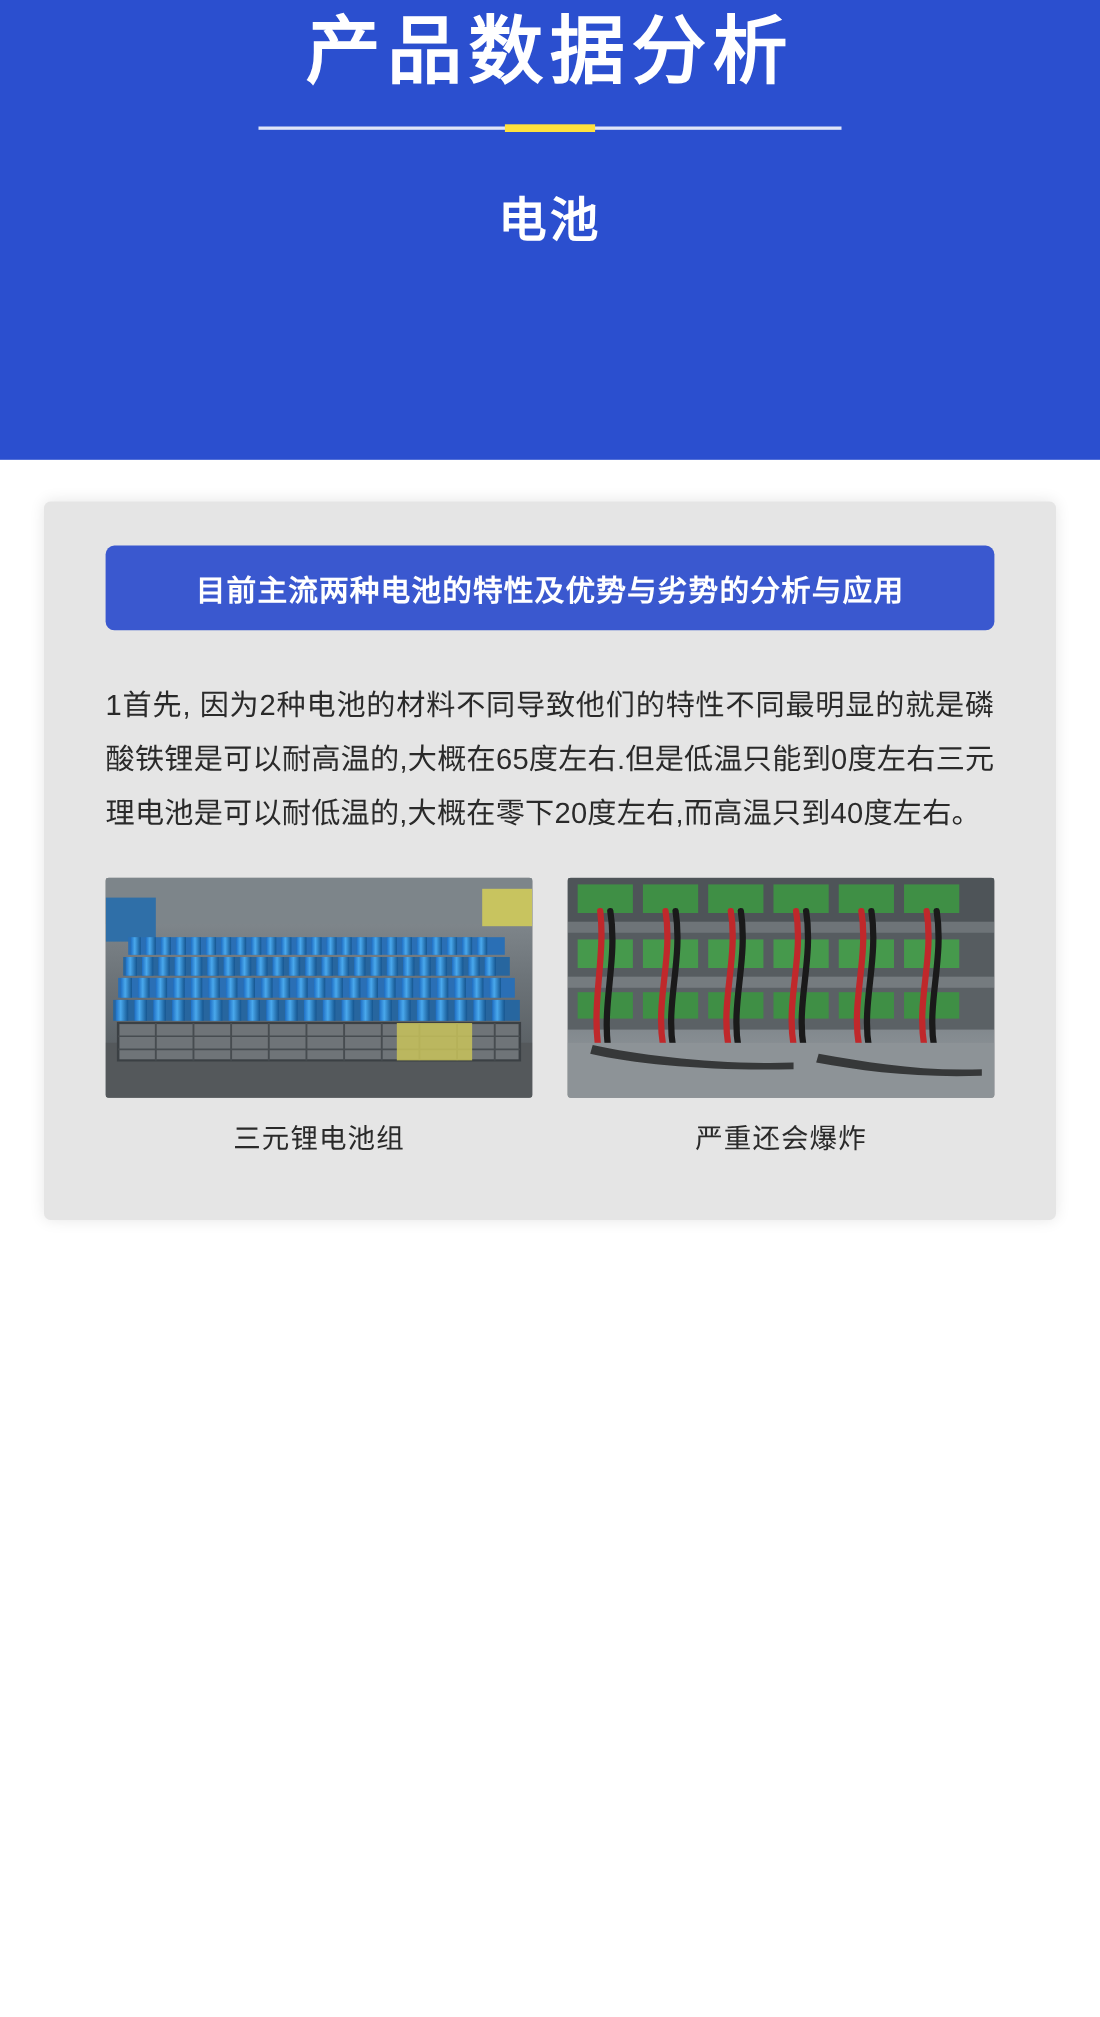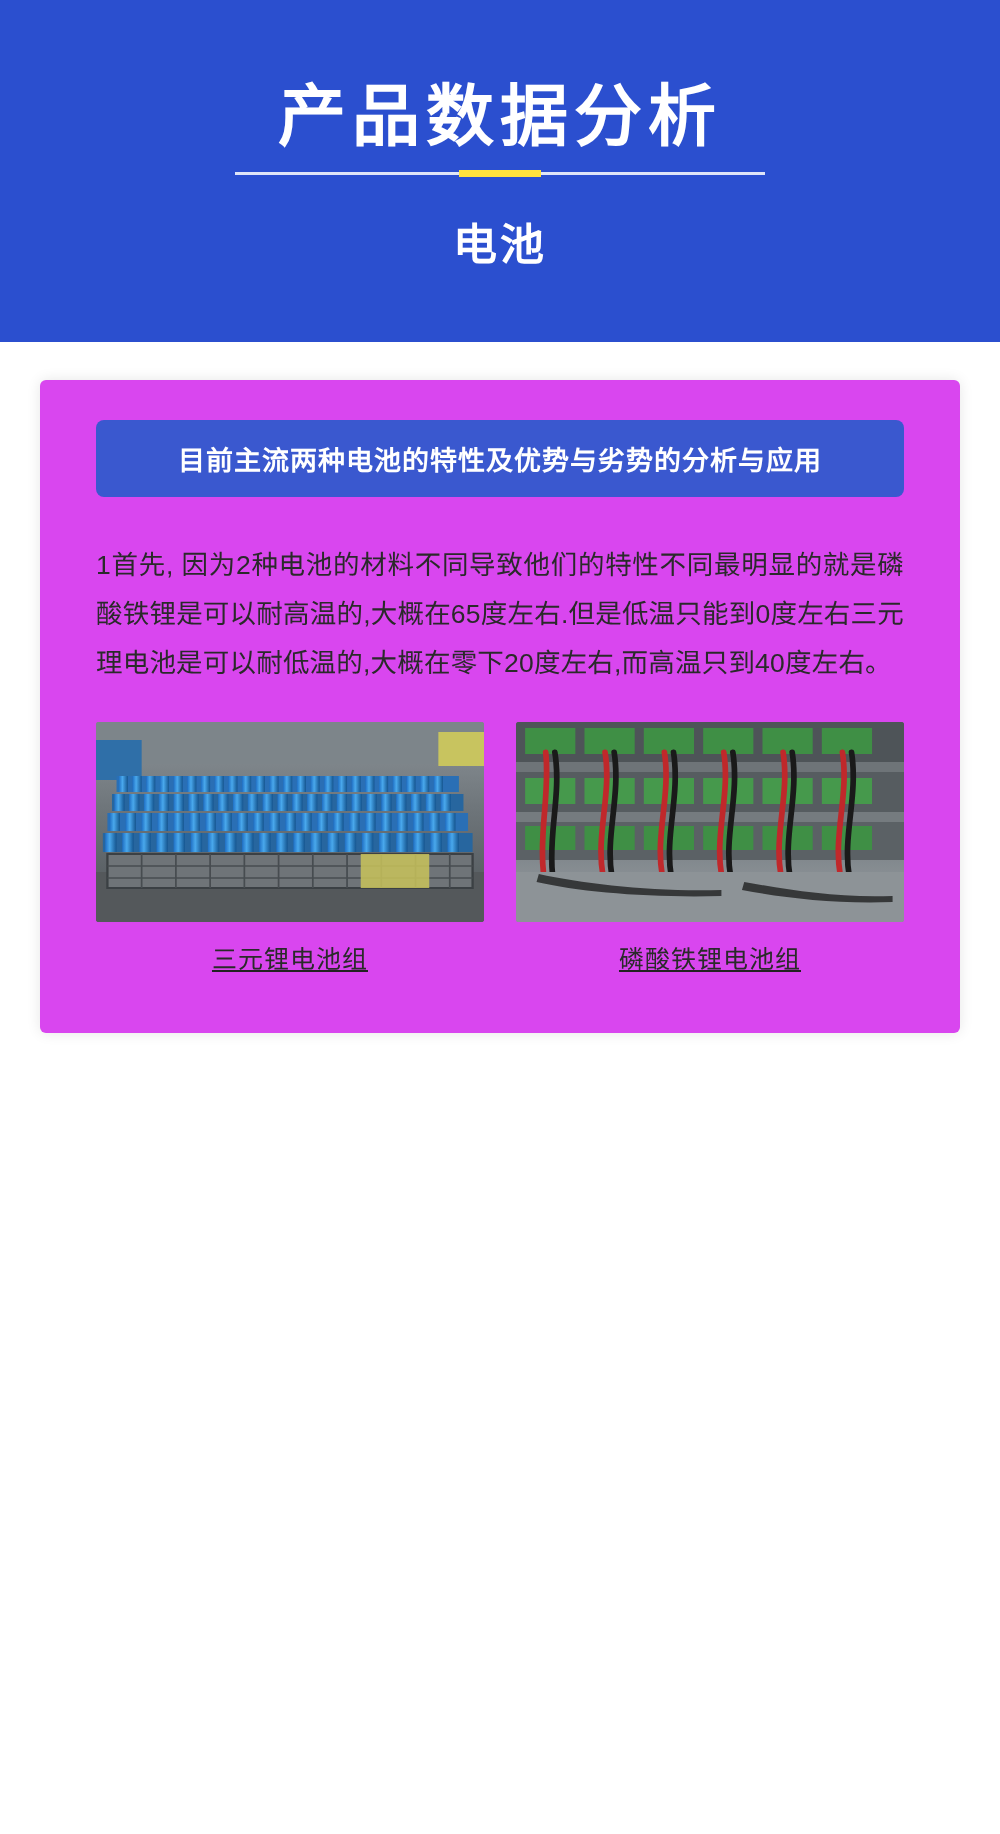--- a/index.html
+++ b/index.html
@@ -18,27 +18,27 @@
     min-height: 1834px;
     background: #ffffff;
     position: relative;
     box-sizing: border-box;
   }
 
   
   .banner {
     background: #2b4fcf;
     width: 1000px;
-    height: 342px;
+    height: 418px;
     box-sizing: border-box;
     display: flex;
     flex-direction: column;
     align-items: center;
-    justify-content: center;
     padding-top: 10px;
+    gap: 12px;
   }
   .banner-title {
     color: #ffffff;
     font-size: 68px;
     font-weight: bold;
     letter-spacing: 6px;
     line-height: 1.1;
     margin: 0 0 18px 0;
     text-align: center;
   }
@@ -65,21 +65,21 @@
     margin: 0;
     text-align: center;
   }
 
   
   .card-wrap {
     padding: 38px 40px 60px 40px;
     box-sizing: border-box;
   }
   .card {
-    background: #d946ef;
+    background: #e5e5e5;
     border-radius: 6px;
     box-shadow: 0 0 14px rgba(0,0,0,0.10);
     padding: 40px 56px 58px 56px;
     box-sizing: border-box;
   }
 
   .section-title {
     display: block;
     background: #3a58cf;
     color: #ffffff;
@@ -103,21 +103,20 @@
     letter-spacing: 0.2px;
   }
   .para:last-of-type { margin-bottom: 34px; }
 
   
   .figures {
     display: flex;
     gap: 32px;
     justify-content: space-between;
     margin-top: 34px;
-    text-decoration: underline;
   }
   .figure {
     width: 49%;
     display: flex;
     flex-direction: column;
     align-items: center;
   }
   .photo {
     width: 100%;
     height: 200px;
@@ -376,19 +375,19 @@
                 <path d="M286 30 C292 72 278 112 284 152" stroke="#c0282b" stroke-width="5"></path>
                 <path d="M294 30 C300 74 286 114 292 154" stroke="#1a1a1a" stroke-width="5"></path>
               </g>
               <rect x="0" y="150" width="340" height="50" fill="#8d9397"></rect>
               <g fill="#1a1a1a" opacity="0.75">
                 <path d="M20 152 C60 162 120 170 180 168 L180 174 C118 176 56 170 18 160 Z"></path>
                 <path d="M200 160 C240 168 280 176 330 174 L330 180 C278 182 236 176 198 168 Z"></path>
               </g>
             </svg>
           </div>
-          <div class="figcaption">磷酸铁锂电池组</div>
+          <div class="figcaption">严重还会爆炸</div>
         </div>
 
       </div>
     </div>
   </div>
 </div>
 
 </body></html>

